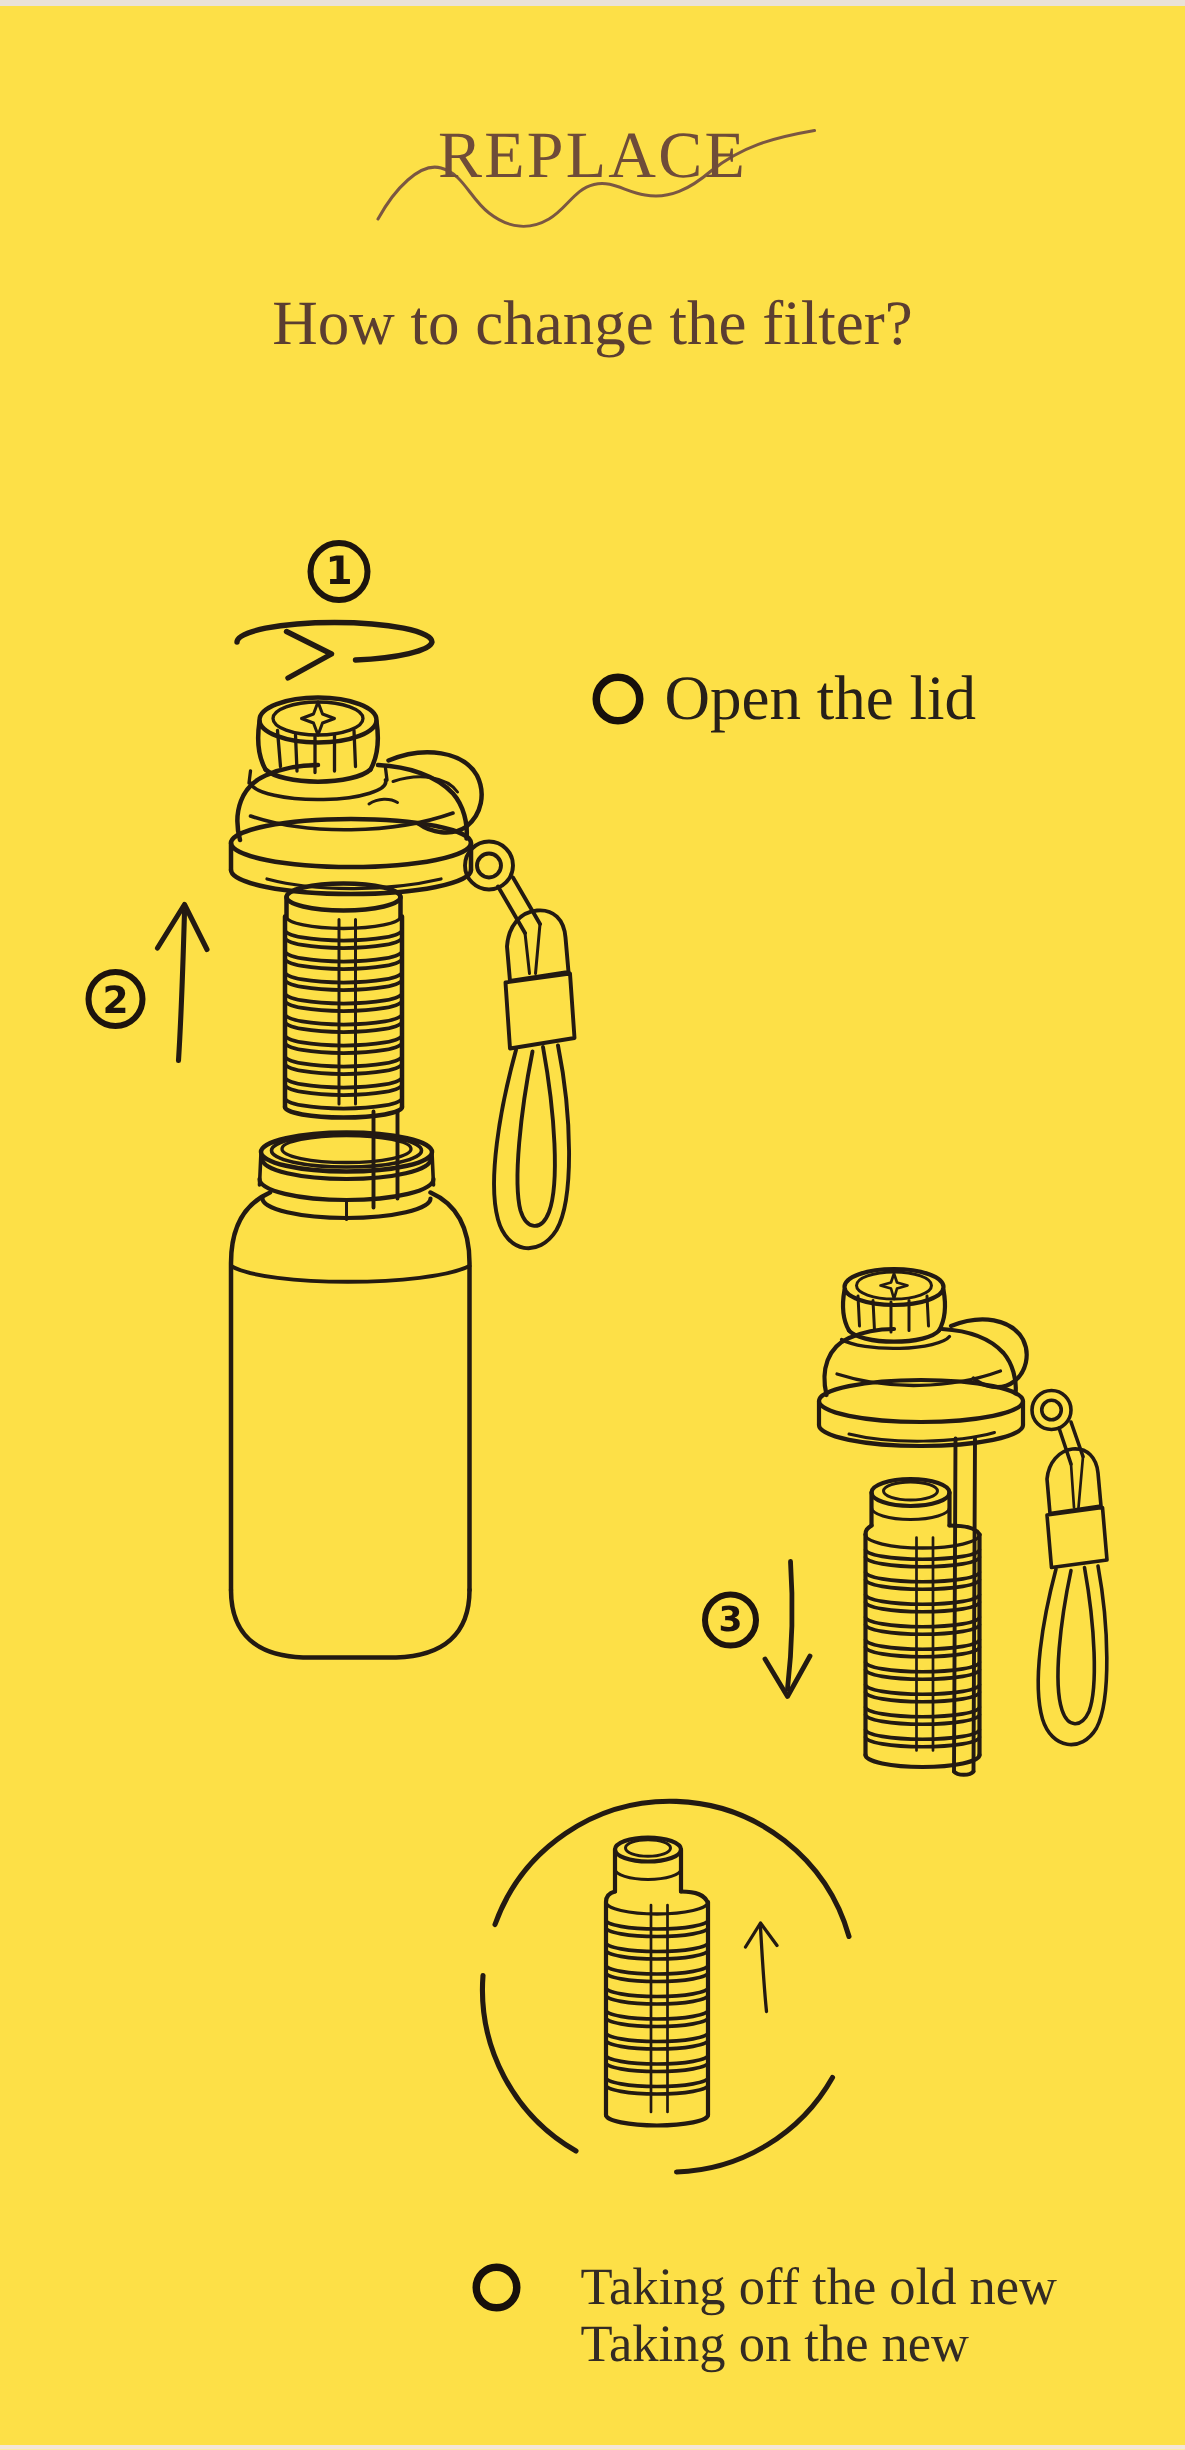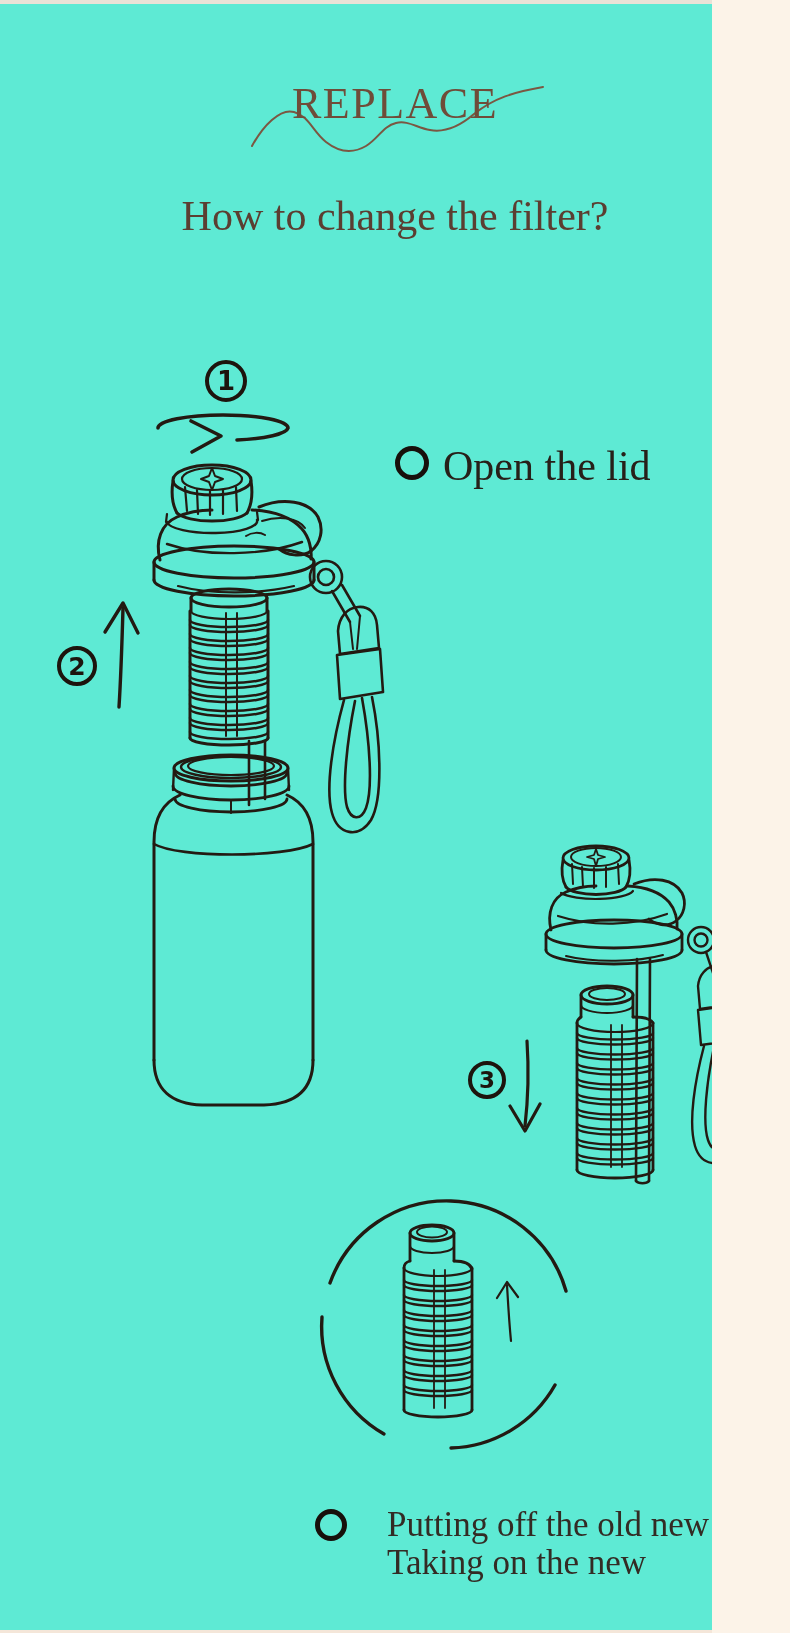--- a/index.html
+++ b/index.html
@@ -1,19 +1,19 @@
 <!DOCTYPE html>
 <html><head>
 <meta charset="utf-8">
 <style>
   html,body{margin:0;padding:0;background:#fcf3e8;}
   .page{
     position:relative;
-    width:712px;height:1633px;
-    background:#5eead4;
+    width:790px;height:1633px;
+    background:#fde047;
     overflow:hidden;
     font-family:"Liberation Serif", serif;
   }
   .top-strip{position:absolute;top:0;left:0;width:790px;height:4px;background:#eae2d7;}
   .bottom-strip{position:absolute;bottom:0;left:0;width:790px;height:3px;background:#f4e6d9;}
   .art{position:absolute;top:0;left:0;width:790px;height:1633px;}
   .eyebrow{
     position:absolute;top:80px;left:0;width:790px;
     text-align:center;
     font-size:44px;line-height:48px;
@@ -37,21 +37,21 @@
   }
   .badge1{left:205px;top:360px;width:42px;height:42px;font-size:26px;}
   .badge2{left:57px;top:646px;width:40px;height:40px;font-size:25px;}
   .badge3{left:468px;top:1061px;width:38px;height:38px;font-size:23px;}
   .callout{position:absolute;display:flex;align-items:flex-start;}
   .bullet{
     display:inline-block;box-sizing:border-box;
     border:5.5px solid #17100b;border-radius:50%;
     flex:0 0 auto;
   }
-  .open-lid{left:395px;top:446px;align-items:flex-start;height:40px;}
+  .open-lid{left:395px;top:446px;align-items:center;height:40px;}
   .open-lid .bullet{width:34px;height:34px;}
   .open-lid .callout-label{
     margin-left:14px;
     font-size:42px;line-height:40px;color:#272019;white-space:nowrap;
   }
   .notes{left:315px;top:1506px;}
   .notes .bullet{width:32px;height:32px;margin-top:3px;}
   .note-lines{
     margin-left:40px;
     font-size:35px;line-height:37.5px;color:#332b24;white-space:nowrap;
@@ -256,17 +256,17 @@
   </div>
 
   <div class="callout open-lid">
     <span class="bullet"></span>
     <span class="callout-label">Open the lid</span>
   </div>
 
   <div class="callout notes">
     <span class="bullet"></span>
     <div class="note-lines">
-      <div>Putting off the old new</div>
+      <div>Taking off the old new</div>
       <div>Taking on the new</div>
     </div>
   </div>
 </div>
 
 </body></html>

